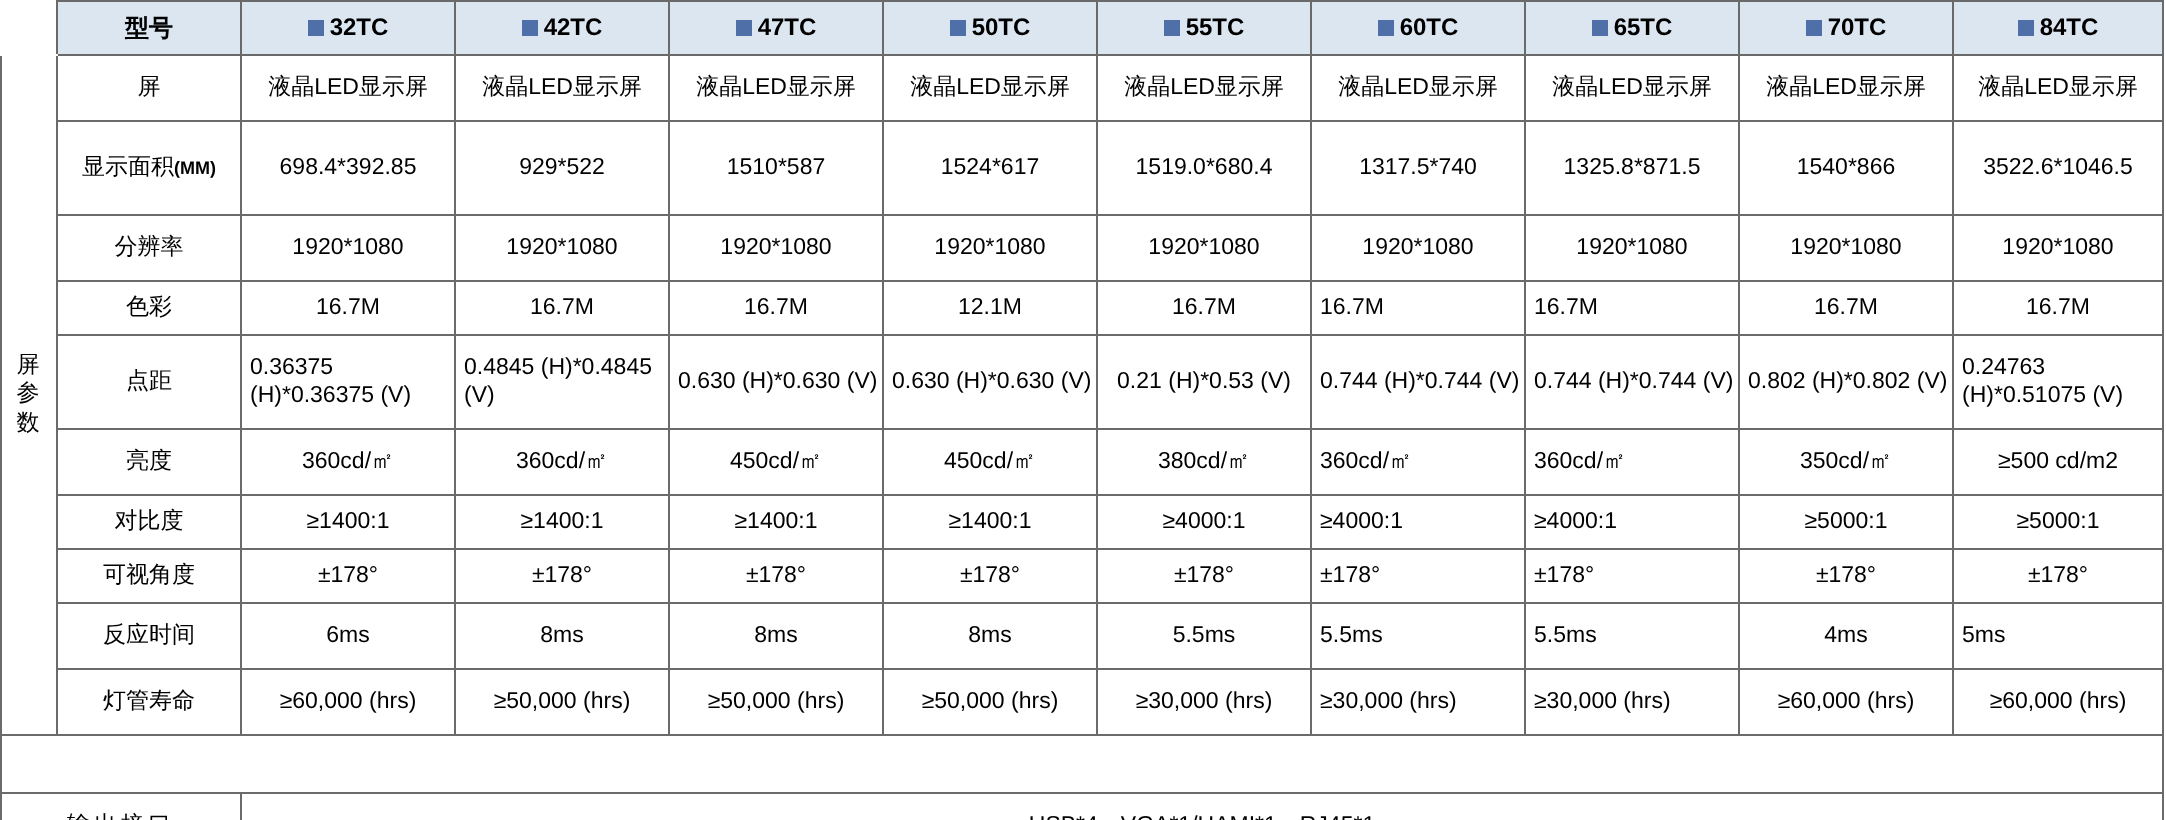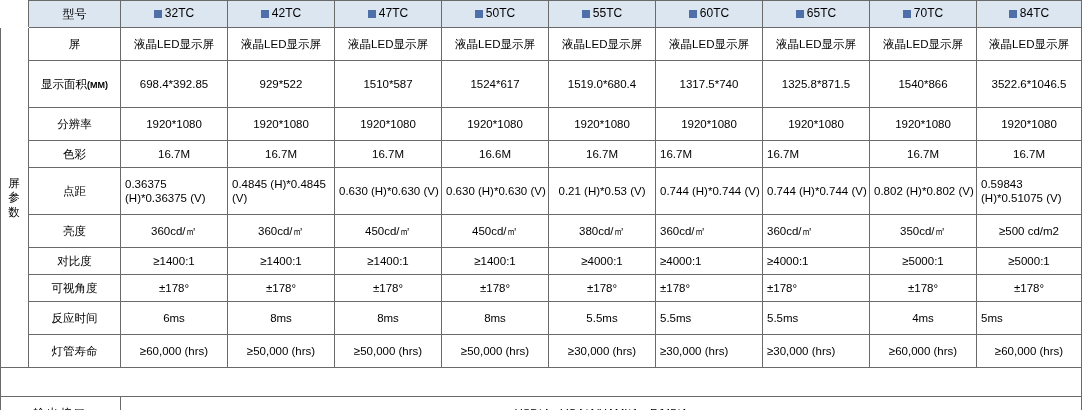--- a/index.html
+++ b/index.html
@@ -27,21 +27,21 @@
     text-align: center;
     vertical-align: middle;
     font-weight: normal;
     font-size: 11.5px;
     line-height: 1.25;
     word-wrap: break-word;
   }
   
   tr.head td, tr.head th {
     background: #dce6f1;
-    font-weight: normal;
+    font-weight: bold;
     font-size: 12px;
     height: 20px;
   }
   .model-cell {
     text-align: left;
     padding-left: 6px;
   }
   .model-cell .sq {
     display: inline-block;
     width: 8px;
@@ -169,39 +169,39 @@
     <td class="val">1920*1080</td>
     <td class="val">1920*1080</td>
     <td class="val">1920*1080</td>
   </tr>
 
   <tr class="smallrow">
     <td class="rowlabel">色彩</td>
     <td class="val">16.7M</td>
     <td class="val">16.7M</td>
     <td class="val">16.7M</td>
-    <td class="val">16.6M</td>
+    <td class="val">12.1M</td>
     <td class="val">16.7M</td>
     <td class="val left">16.7M</td>
     <td class="val left">16.7M</td>
     <td class="val">16.7M</td>
     <td class="val">16.7M</td>
   </tr>
 
   <tr class="tallrow">
     <td class="rowlabel">点距</td>
     <td class="val left">0.36375 (H)*0.36375 (V)</td>
     <td class="val left">0.4845 (H)*0.4845 (V)</td>
     <td class="val left">0.630 (H)*0.630 (V)</td>
     <td class="val left">0.630 (H)*0.630 (V)</td>
     <td class="val">0.21 (H)*0.53 (V)</td>
     <td class="val left">0.744 (H)*0.744 (V)</td>
     <td class="val left">0.744 (H)*0.744 (V)</td>
     <td class="val left">0.802 (H)*0.802 (V)</td>
-    <td class="val left">0.59843 (H)*0.51075 (V)</td>
+    <td class="val left">0.24763 (H)*0.51075 (V)</td>
   </tr>
 
   <tr class="midrow">
     <td class="rowlabel">亮度</td>
     <td class="val">360cd/㎡</td>
     <td class="val">360cd/㎡</td>
     <td class="val">450cd/㎡</td>
     <td class="val">450cd/㎡</td>
     <td class="val">380cd/㎡</td>
     <td class="val left">360cd/㎡</td>

